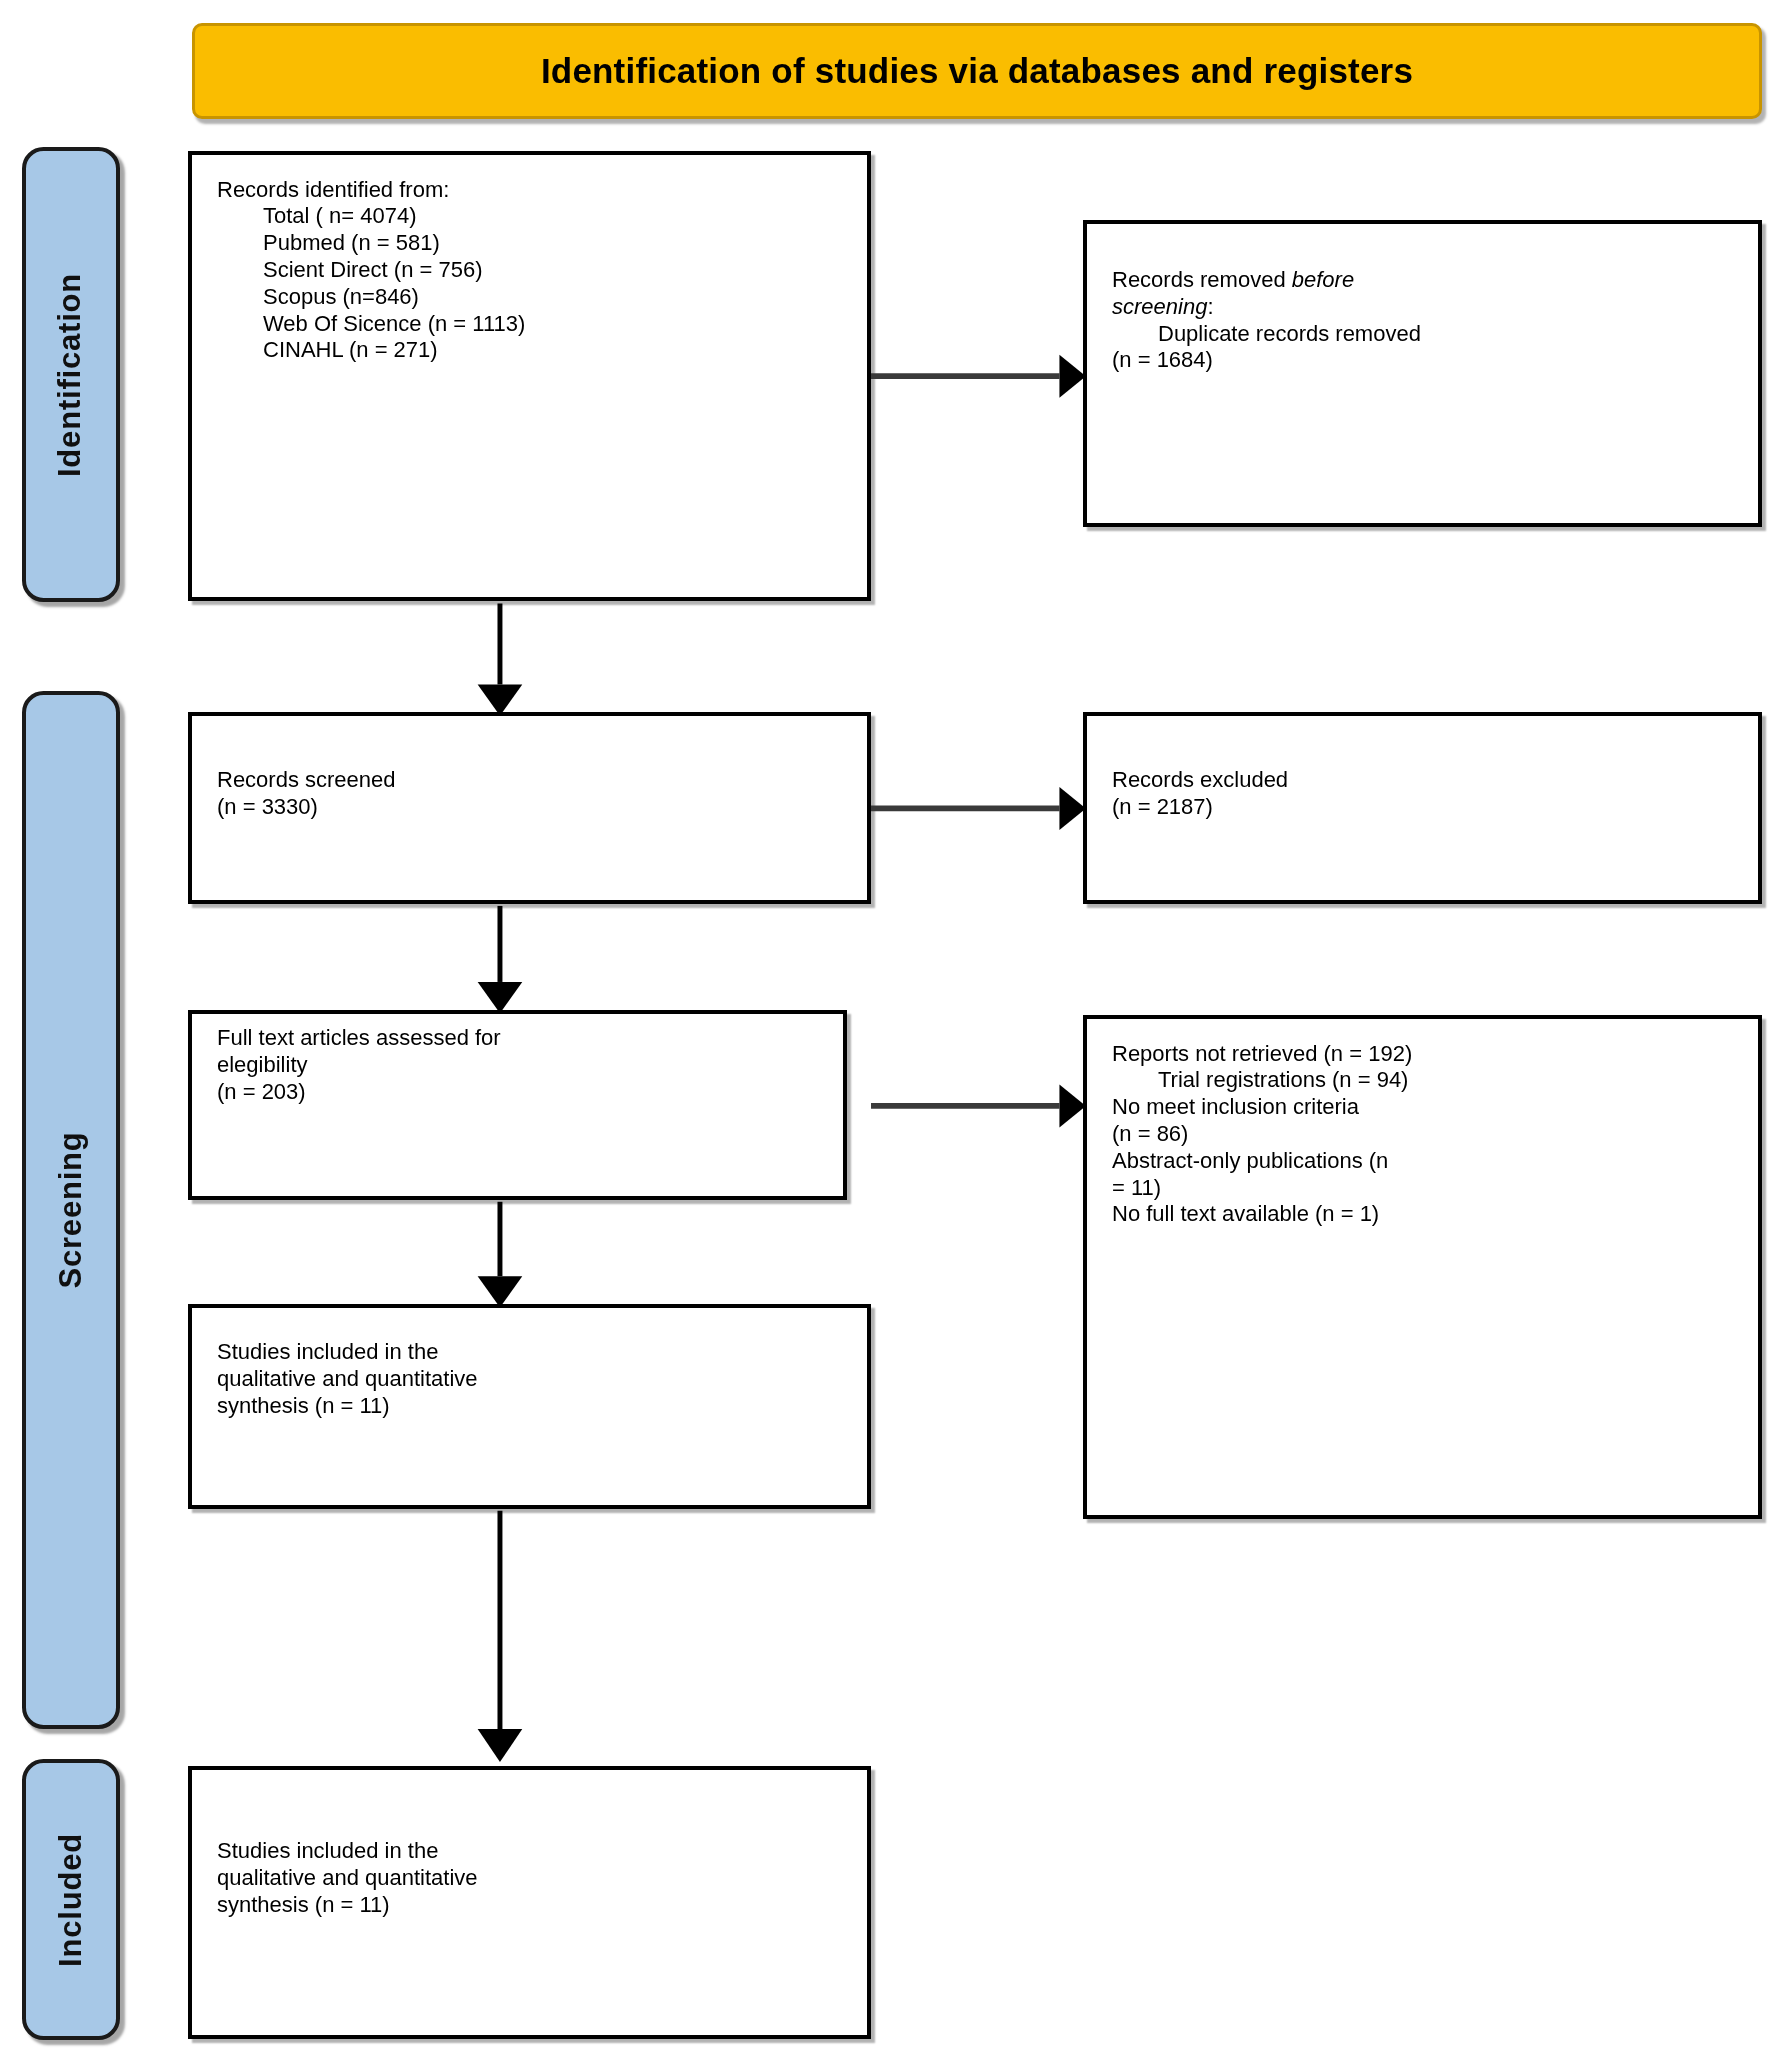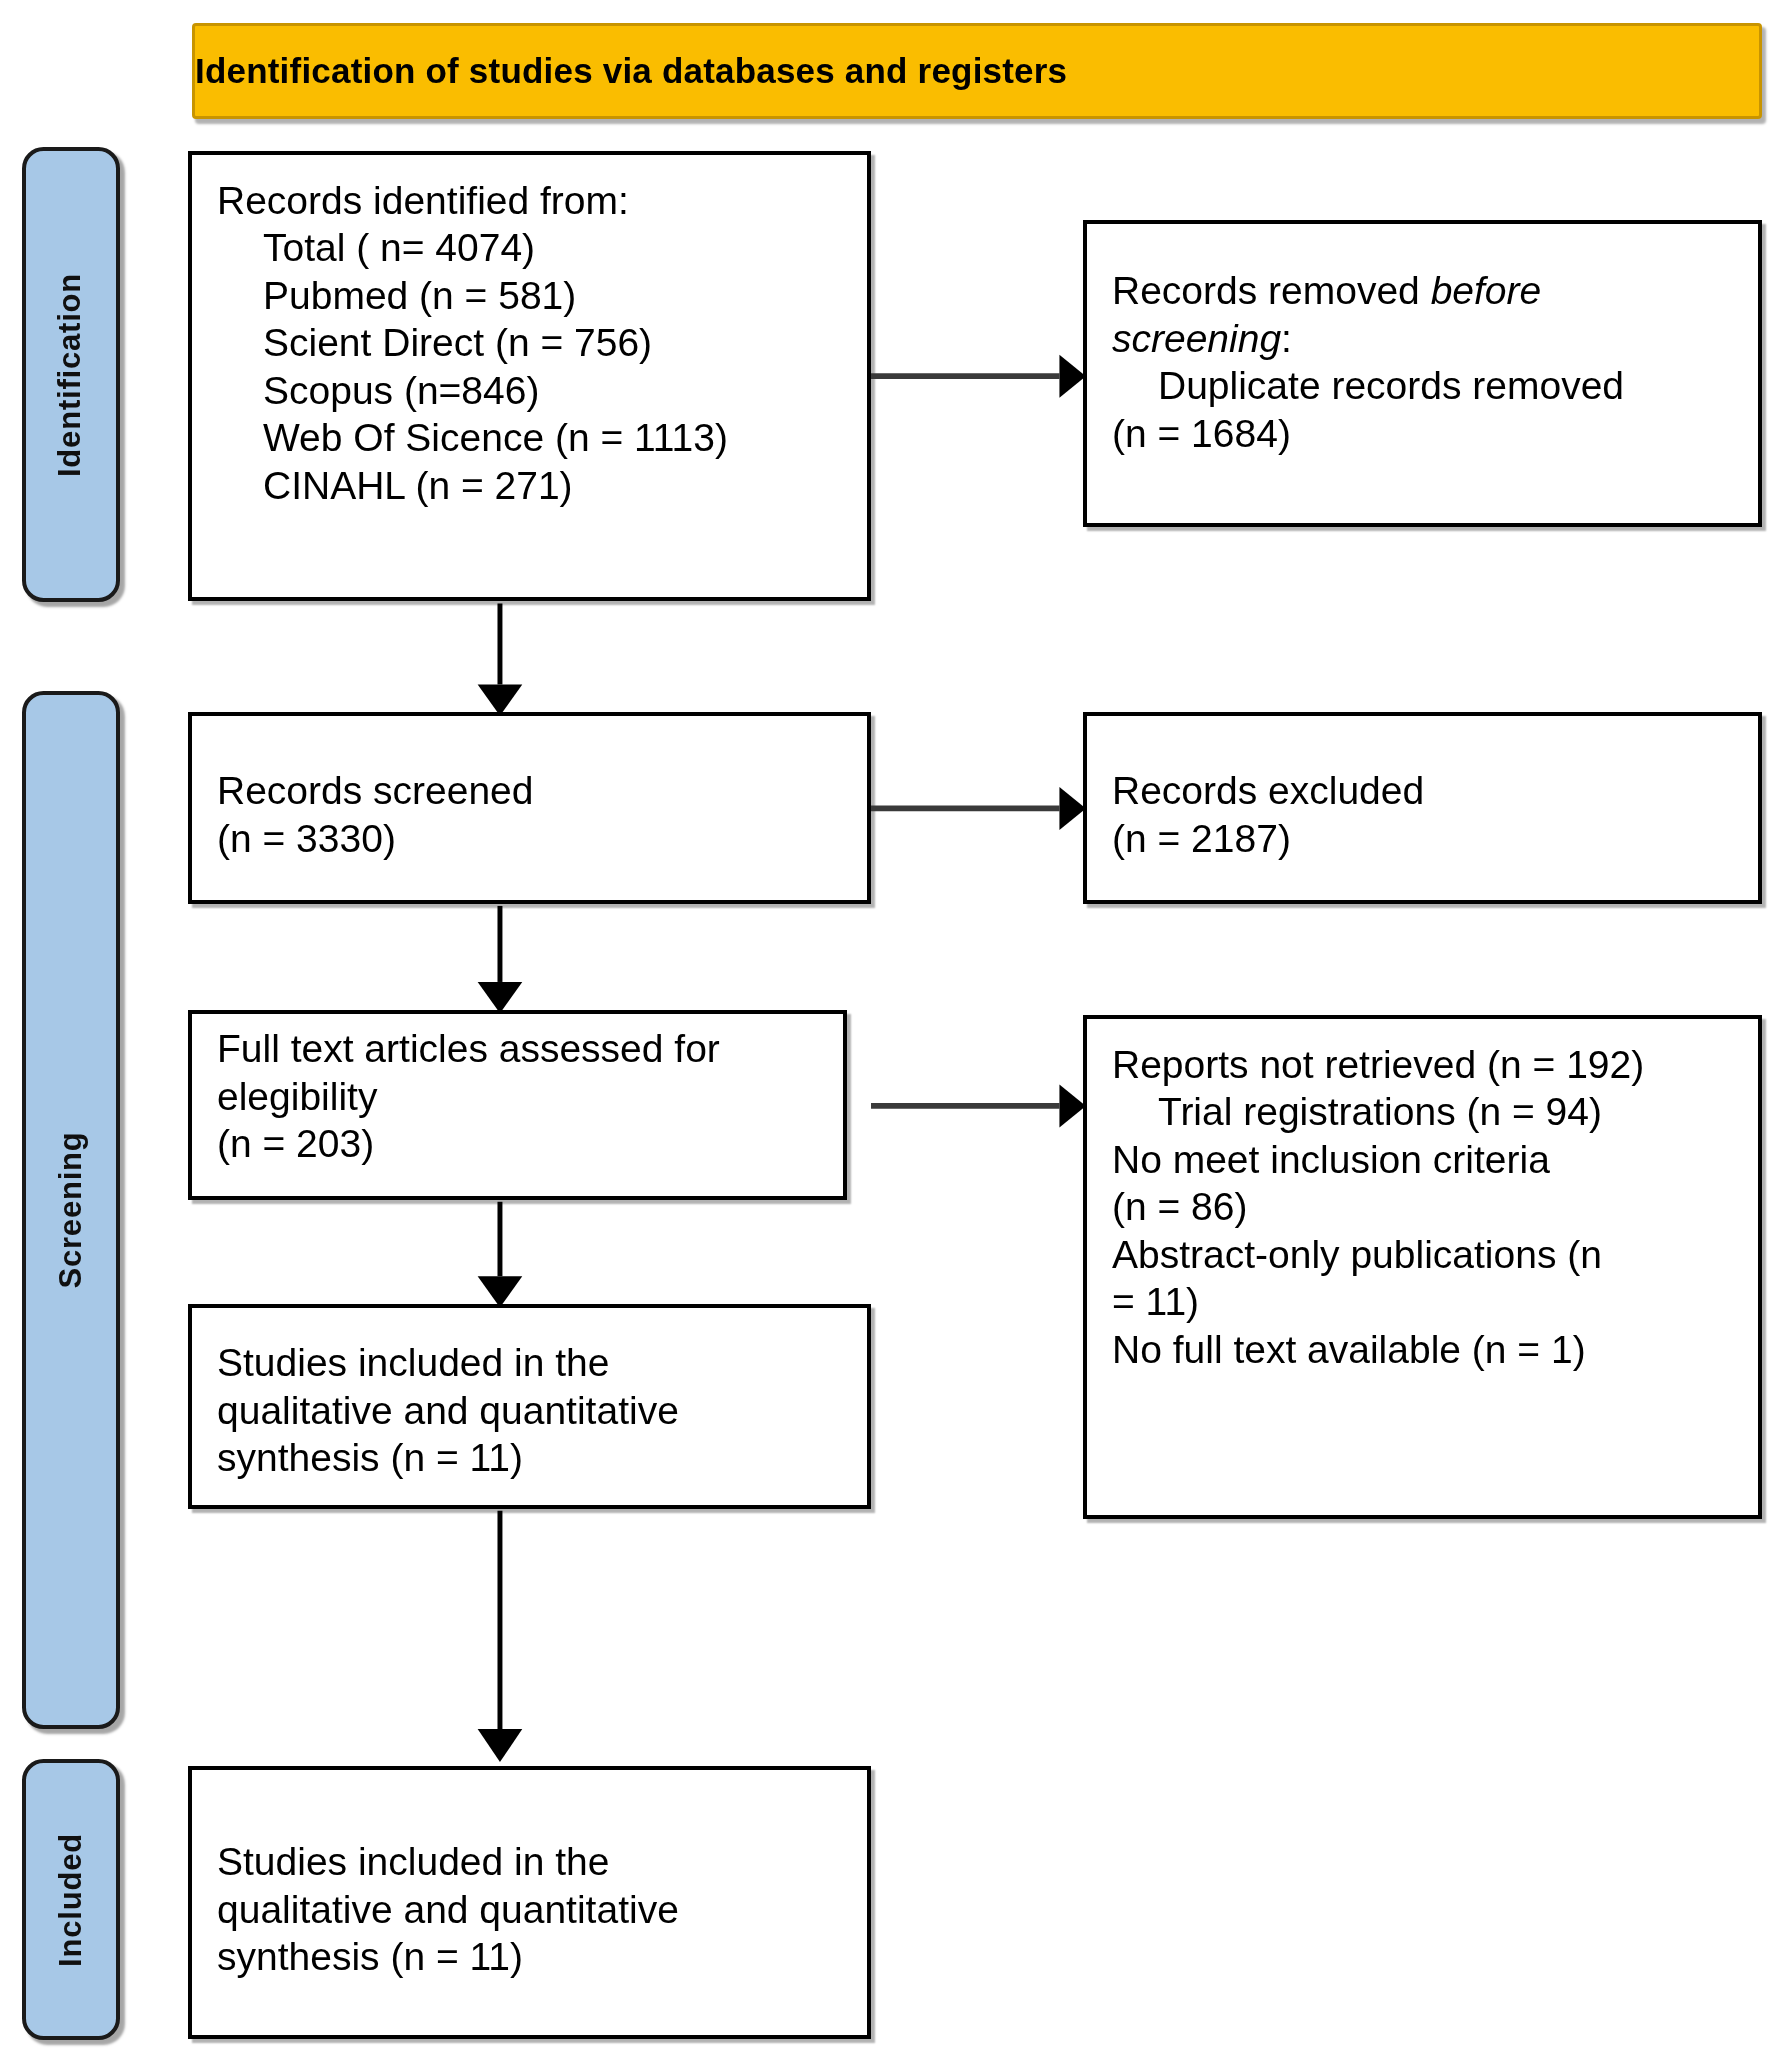--- a/index.html
+++ b/index.html
@@ -23,24 +23,24 @@
     width: 1785px;
     height: 2054px;
   }
 
   
   .phase-banner {
     position: absolute;
     box-sizing: border-box;
     background: #FABD00;
     border: 3.3px solid #C89400;
-    border-radius: 4px;
+    border-radius: 10px;
     display: flex;
     align-items: center;
-    justify-content: flex-start;
+    justify-content: center;
     box-shadow: 3.3px 4.1px 2.5px rgba(0,0,0,0.30);
   }
   .phase-banner-text {
     font-size: 35px;
     font-weight: bold;
     color: #000000;
     letter-spacing: 0.2px;
     text-align: center;
   }
 
@@ -68,21 +68,21 @@
   
   .flow-box {
     position: absolute;
     box-sizing: border-box;
     background: #FFFFFF;
     border: 4.1px solid #000000;
     box-shadow: 4.1px 4.1px 1.7px rgba(0,0,0,0.30);
     padding: 21.5px 25px;
   }
   .flow-box .line {
-    font-size: 39px;
+    font-size: 22px;
     line-height: 1.22;
     color: #000000;
     white-space: nowrap;
   }
   .flow-box .line.indent {
     padding-left: 46px;
   }
   .flow-box .line em {
     font-style: italic;
   }

